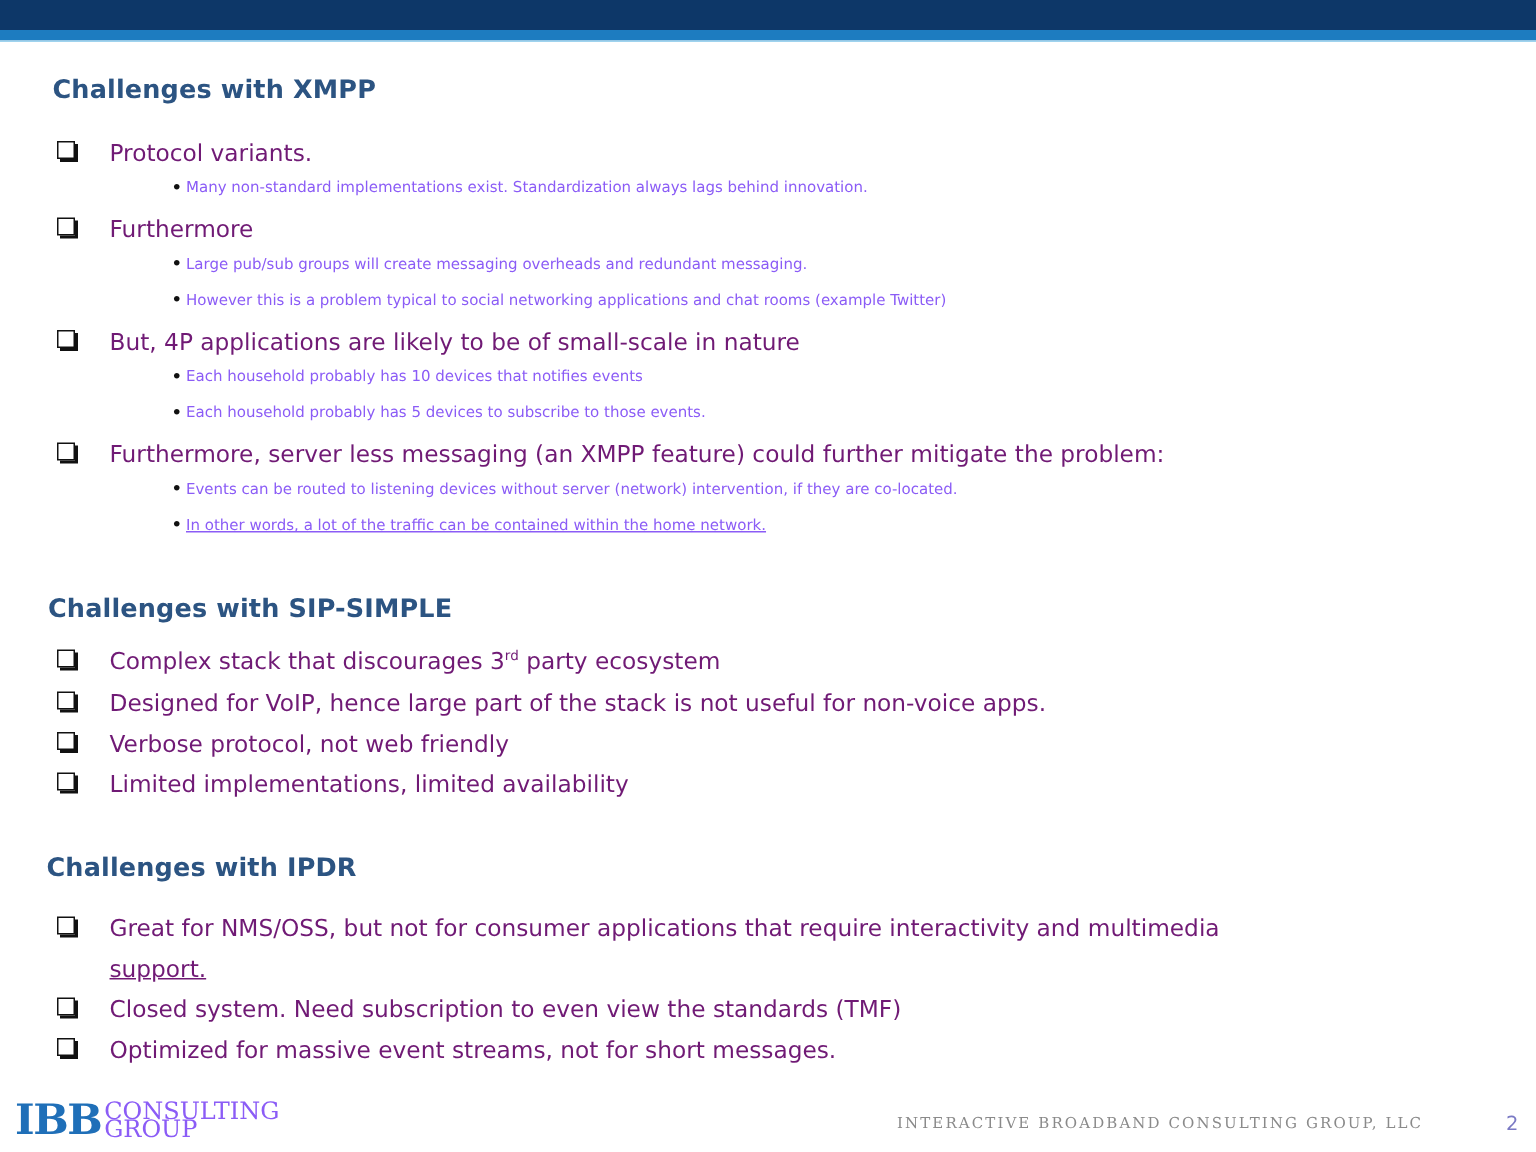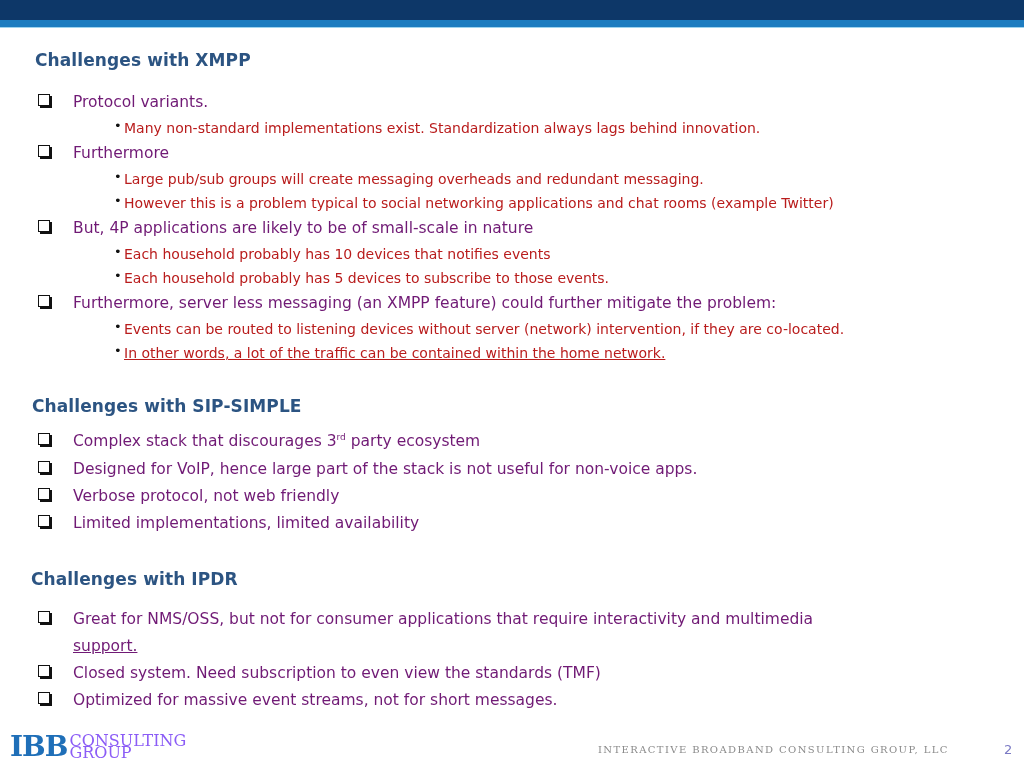--- a/index.html
+++ b/index.html
@@ -4,21 +4,21 @@
   <style>
     html, body { margin:0; padding:0; }
     body { width:1024px; height:768px; position:relative; background:#ffffff; overflow:hidden;
       font-family:"DejaVu Sans", sans-serif; color:#111; }
     .topbar { position:absolute; left:0; top:0; width:1024px; height:20px; background:#0d3768; }
     .topstrip { position:absolute; left:0; top:20px; width:1024px; height:7px; background:#1d7cc0; }
     .topline { position:absolute; left:0; top:27px; width:1024px; height:1px; background:#9fd3ee; }
 
     .section-title { position:absolute; font-weight:bold; color:#2c5482; font-size:17px; letter-spacing:0.1px; }
     .item { position:absolute; font-size:15.5px; color:#701a75; white-space:nowrap; }
-    .sub { position:absolute; font-size:14px; color:#b91c1c; white-space:nowrap; }
+    .sub { position:absolute; font-size:10px; color:#8b5cf6; white-space:nowrap; }
     .cb { position:absolute; width:10px; height:10px; border:1.5px solid #111; box-shadow:2px 2px 0 #111; background:#fff; }
     .dot { position:absolute; font-size:13px; color:#111; }
     sup { font-size:9px; vertical-align:6px; line-height:0; }
 
     .logo { position:absolute; left:10px; top:731px; height:32px; display:flex; align-items:center; }
     .logo-ibb { font-family:"DejaVu Serif", serif; font-weight:bold; color:#1f6fb8; font-size:28px; letter-spacing:-1px; line-height:28px; }
     .logo-cg { font-family:"DejaVu Serif", serif; color:#8b5cf6; font-size:16px; line-height:12px; margin-left:2px; }
     .footer-text { position:absolute; left:598px; top:744px; font-family:"DejaVu Serif", serif; font-size:10px; color:#8a8a8a; letter-spacing:1.4px; }
     .page-num { position:absolute; left:1004px; top:742px; font-size:13px; color:#7a79c4; }
   </style>

